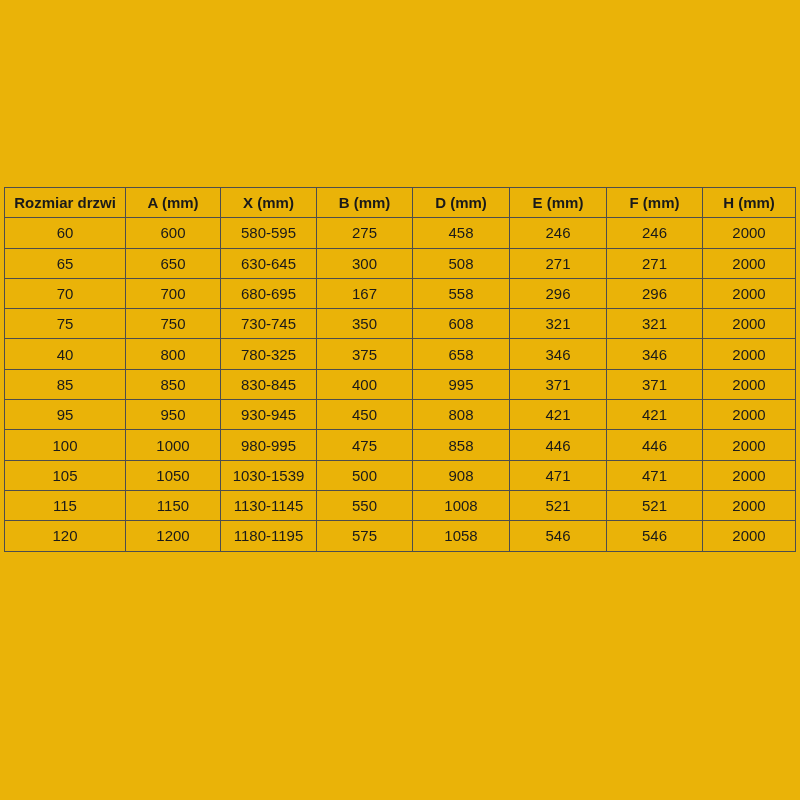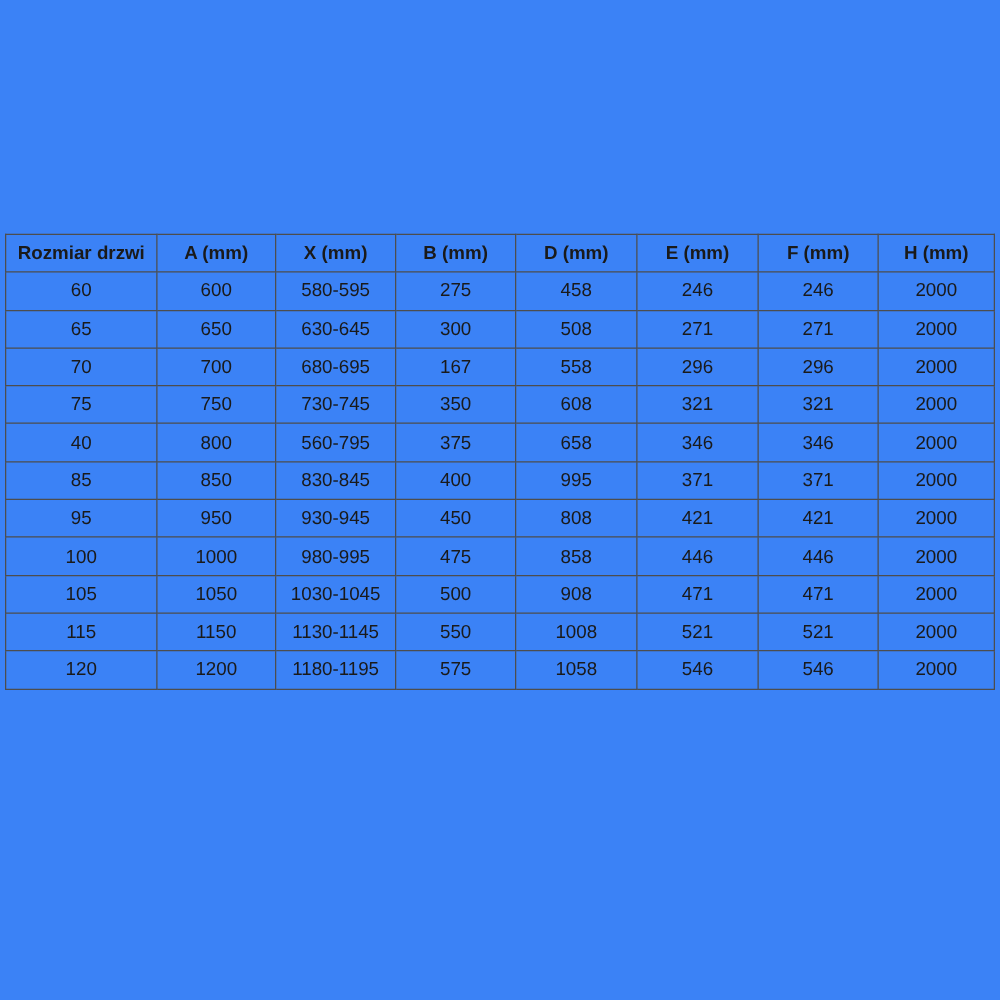--- a/index.html
+++ b/index.html
@@ -7,21 +7,21 @@
     padding: 0;
     width: 800px;
     height: 800px;
     background: #ffffff;
     font-family: "Liberation Sans", sans-serif;
   }
   .page {
     position: relative;
     width: 800px;
     height: 800px;
-    background: #3b82f6;
+    background: #eab308;
     overflow: hidden;
   }
   .spec-table {
     position: absolute;
     left: 4px;
     top: 187px;
     width: 791px;
     border-collapse: collapse;
     table-layout: fixed;
     color: #1a1a1a;
@@ -110,21 +110,21 @@
           <td>730-745</td>
           <td>350</td>
           <td>608</td>
           <td>321</td>
           <td>321</td>
           <td>2000</td>
         </tr>
         <tr>
           <td>40</td>
           <td>800</td>
-          <td>560-795</td>
+          <td>780-325</td>
           <td>375</td>
           <td>658</td>
           <td>346</td>
           <td>346</td>
           <td>2000</td>
         </tr>
         <tr>
           <td>85</td>
           <td>850</td>
           <td>830-845</td>
@@ -150,21 +150,21 @@
           <td>980-995</td>
           <td>475</td>
           <td>858</td>
           <td>446</td>
           <td>446</td>
           <td>2000</td>
         </tr>
         <tr>
           <td>105</td>
           <td>1050</td>
-          <td>1030-1045</td>
+          <td>1030-1539</td>
           <td>500</td>
           <td>908</td>
           <td>471</td>
           <td>471</td>
           <td>2000</td>
         </tr>
         <tr>
           <td>115</td>
           <td>1150</td>
           <td>1130-1145</td>

